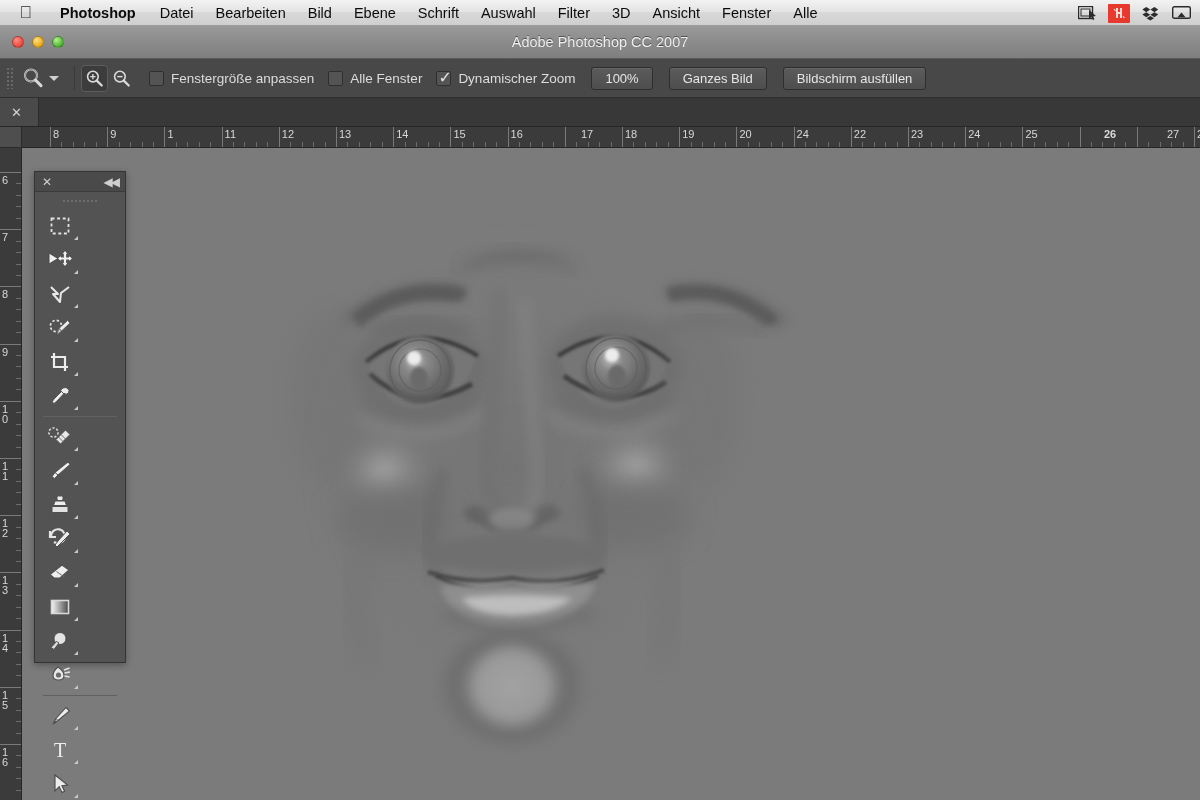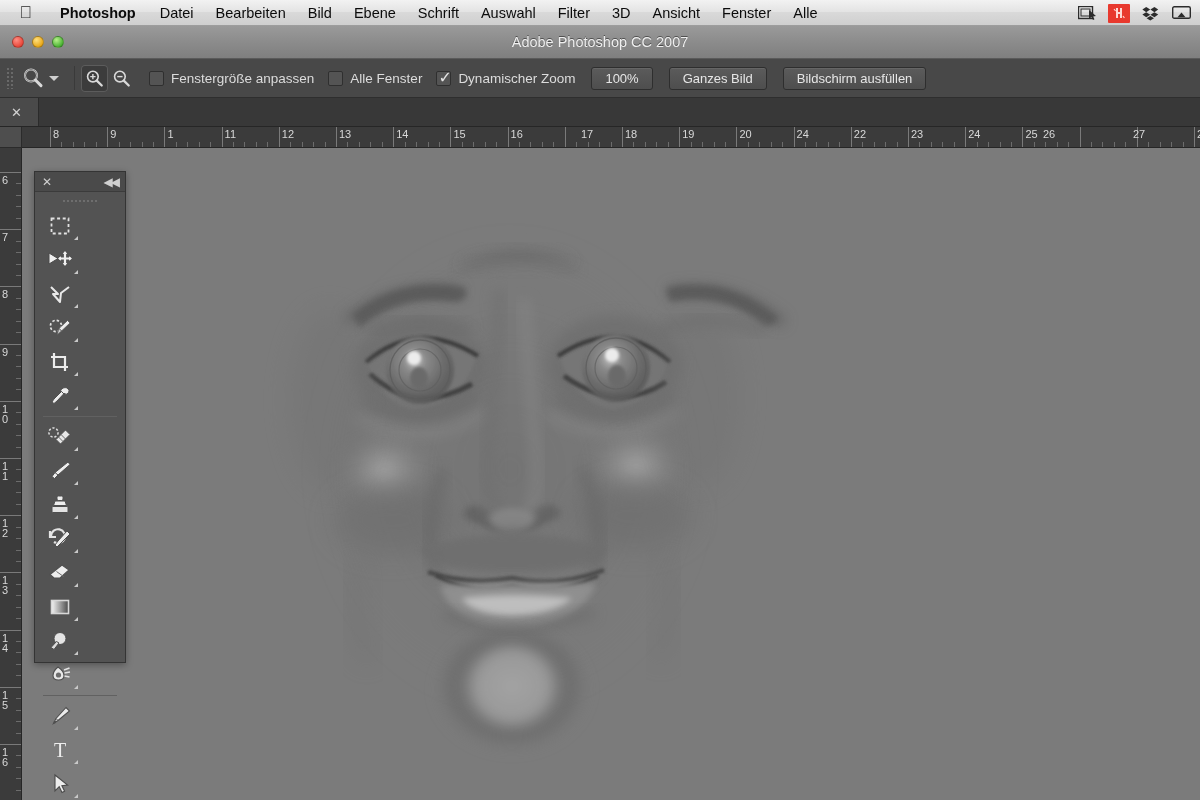--- a/index.html
+++ b/index.html
@@ -406,27 +406,27 @@
       <div class="rh-tick minor" style="left: 966.08px;"></div>
       <div class="rh-tick minor" style="left: 977.52px;"></div>
       <div class="rh-tick minor" style="left: 988.96px;"></div>
       <div class="rh-tick major" style="left: 1000.4px;"></div>
       <div class="rh-lbl" style="left: 1003.4px;">25</div>
       <div class="rh-tick minor" style="left: 1011.84px;"></div>
       <div class="rh-tick minor" style="left: 1023.28px;"></div>
       <div class="rh-tick minor" style="left: 1034.72px;"></div>
       <div class="rh-tick minor" style="left: 1046.16px;"></div>
       <div class="rh-tick major" style="left: 1057.6px;"></div>
-      <div class="rh-lbl" style="left: 1021px;">26</div>
+      <div class="rh-lbl" style="left: 1082px; font-weight: bold;">26</div>
       <div class="rh-tick minor" style="left: 1069.04px;"></div>
       <div class="rh-tick minor" style="left: 1080.48px;"></div>
       <div class="rh-tick minor" style="left: 1091.92px;"></div>
       <div class="rh-tick minor" style="left: 1103.36px;"></div>
       <div class="rh-tick major" style="left: 1114.8px;"></div>
-      <div class="rh-lbl" style="left: 1111px; text-align: center;">27</div>
+      <div class="rh-lbl" style="left: 1145px; text-align: center;">27</div>
       <div class="rh-tick minor" style="left: 1126.24px;"></div>
       <div class="rh-tick minor" style="left: 1137.68px;"></div>
       <div class="rh-tick minor" style="left: 1149.12px;"></div>
       <div class="rh-tick minor" style="left: 1160.56px;"></div>
       <div class="rh-tick major" style="left: 1172px;"></div>
       <div class="rh-lbl" style="left: 1175px;">28</div>
     </div>
   <div class="ruler-v" id="rulerV">
       <div class="rv-tick major" style="top: 24px;"></div>
       <div class="rv-lbl" style="top: 27px;">

